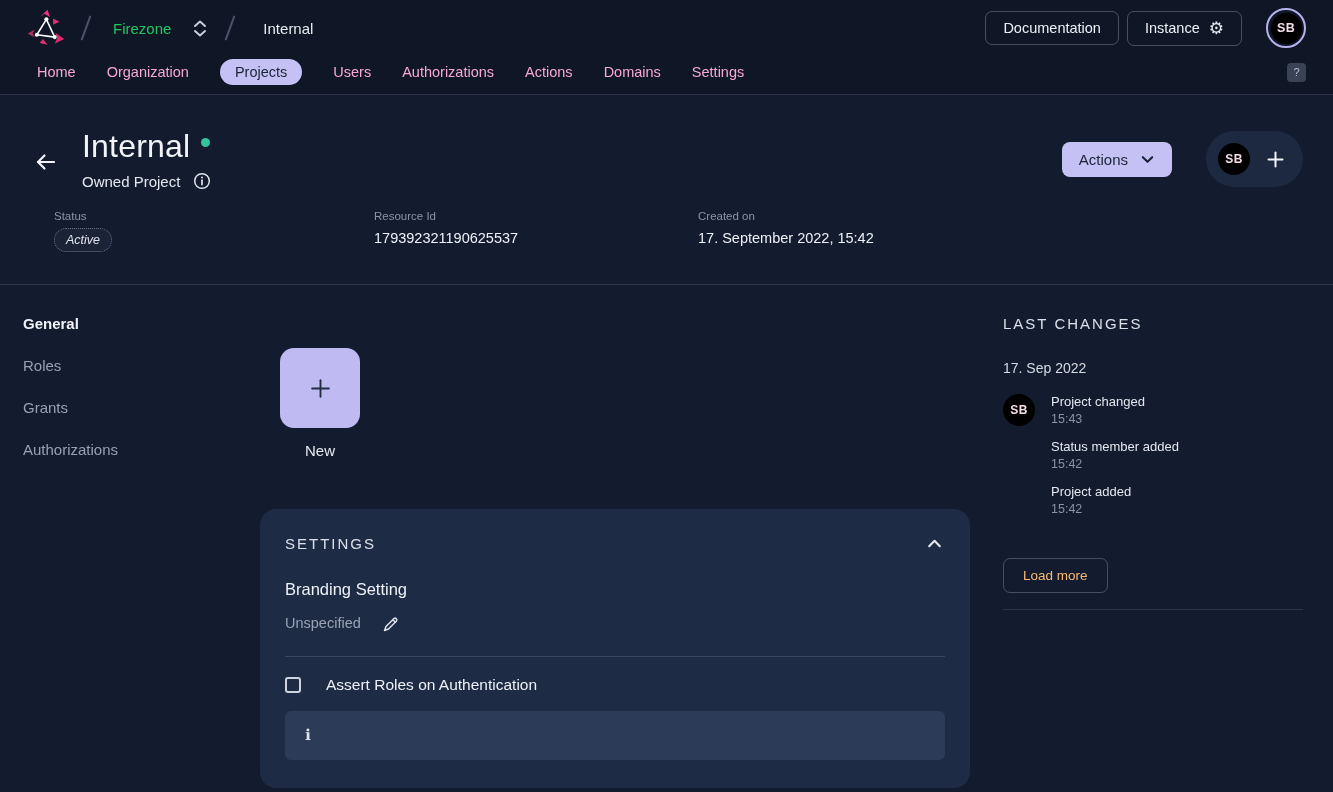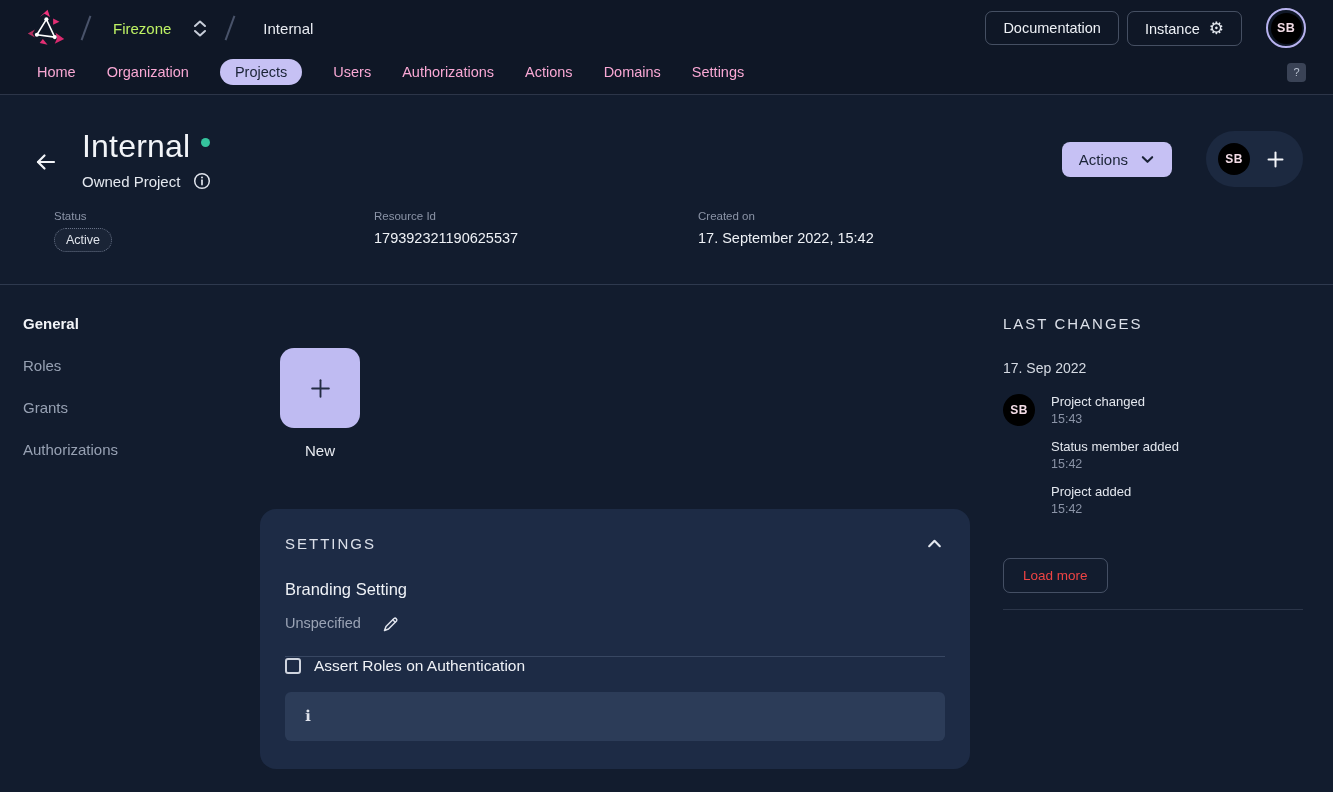--- a/index.html
+++ b/index.html
@@ -11,29 +11,29 @@
     position:relative;
   }
   
   .topbar {
     height:56px; background:#0f1726;
     display:flex; align-items:center; padding:0 27px;
   }
   .logo { width:38px; height:42px; cursor:pointer; flex:0 0 auto; }
   .bc-slash { width:2px; height:26px; background:#49536a; transform:rotate(20deg); margin:0 0 0 20px; }
   .bc-org { display:flex; align-items:center; margin-left:26px; cursor:pointer; }
-  .bc-org-label { font-size:15px; color:#bef264; }
+  .bc-org-label { font-size:15px; color:#22c55e; }
   .sort-icon { margin-left:22px; display:inline-flex; }
   .bc-slash2 { width:2px; height:26px; background:#49536a; transform:rotate(20deg); margin-left:22px; }
   .bc-project { margin-left:32px; font-size:15px; color:#e8ebf1; cursor:pointer; }
   .topbar-spacer { flex:1; }
   .outline-btn {
     background:transparent; border:1px solid rgba(146,157,182,0.42); border-radius:7px;
     color:#eef1f6; font-size:14.5px; font-family:inherit; padding:8px 17px; cursor:pointer;
-    display:inline-flex; align-items:flex-end; gap:9px;
+    display:inline-flex; align-items:center; gap:9px;
   }
   .instance-btn { margin-left:8px; }
   .gear-glyph { font-family:"DejaVu Sans", sans-serif; font-size:17px; line-height:1; color:#e3e7ee; }
   .avatar-ring {
     width:40px; height:40px; border:2px solid #b7b2ee; border-radius:50%;
     display:flex; align-items:center; justify-content:center; margin-left:24px; cursor:pointer;
     background:#0f1726;
   }
   .avatar-ring .avatar-core { width:31px; height:31px; }
   .avatar-core {
@@ -83,21 +83,21 @@
   
   .meta-row { display:flex; padding:20px 0 0 27px; }
   .meta-col { }
   .meta-col.c1 { width:320px; }
   .meta-col.c2 { width:324px; }
   .meta-col.c3 { width:322px; }
   .meta-label { font-size:11.5px; color:#8b94a7; margin-bottom:8px; }
   .meta-value { font-size:14.5px; color:#eef1f6; }
   .status-badge {
     display:inline-block; border:1.5px dotted #677186; border-radius:999px;
-    background:#1a2436; color:#dfe3ea; font-size:12.5px; padding:4px 11px; margin-top:-2px;
+    background:#1a2436; color:#dfe3ea; font-size:12.5px; padding:4px 11px; margin-top:-2px;font-style:italic;
   }
   
   .content { display:flex; padding-top:30px; }
   .side-nav { width:260px; padding-left:23px; flex:0 0 auto; }
   .side-item { font-size:15px; color:#97a1b3; margin-bottom:25px; cursor:pointer; }
   .side-item.active { color:#f2f4f8; font-weight:bold; }
   .main-col { width:710px; flex:0 0 auto; }
   .section-head-row { display:flex; align-items:center; justify-content:space-between; }
   .section-title { font-size:15px; color:#dce0e9; letter-spacing:2px; font-weight:400; }
   .icon-btn { background:none; border:none; cursor:pointer; display:flex; padding:2px; }
@@ -109,21 +109,21 @@
   .new-label { margin-top:14px; font-size:15px; color:#e8ebf1;text-align:right; }
   
   .settings-card {
     margin-top:50px; background:#1d2b45; border-radius:16px; padding:24px 25px 28px 25px;
   }
   .card-head { display:flex; align-items:center; justify-content:space-between; }
   .branding-label { margin-top:26px; font-size:16.5px; color:#eef1f6; }
   .branding-value-row { margin-top:13px; display:flex; align-items:center; gap:18px; }
   .branding-value { font-size:14.5px; color:#9aa3b5; }
   .card-divider { margin-top:22px; border-top:1px solid rgba(130,145,175,0.28); }
-  .checkbox-row { display:flex; align-items:center; cursor:pointer; }
+  .checkbox-row { margin-top:19px; display:flex; align-items:center; cursor:pointer;gap:12px; }
   .checkbox {
     width:16px; height:16px; border:2px solid #cfd4de; border-radius:3px; background:transparent; flex:0 0 auto;
   }
   .checkbox-label { margin-left:13px; font-size:15.5px; color:#eef1f6; }
   .info-box {
     margin-top:17px; background:#2c3c58; border-radius:6px; display:flex;
     padding:13px 20px 13px 0; align-items:flex-start;
   }
   .info-glyph {
     width:46px; text-align:center; font-family:"DejaVu Sans", sans-serif;
@@ -133,21 +133,21 @@
   
   .right-col { margin-left:33px; width:300px; flex:0 0 auto; }
   .lc-date { margin-top:27px; font-size:14px; color:#d5dae3; }
   .lc-events { margin-top:18px; display:flex; }
   .lc-events .avatar-core { width:32px; height:32px; font-size:12px; flex:0 0 auto; }
   .lc-list { margin-left:16px; }
   .lc-event-label { font-size:13px; color:#e3e7ee; margin-bottom:3px; }
   .lc-event-time { font-size:12.5px; color:#8a93a6; margin-bottom:13px; }
   .load-more-btn {
     margin-top:29px; background:transparent; border:1px solid rgba(146,157,182,0.4);
-    border-radius:7px; color:#ef4444; font-size:13.5px; font-family:inherit;
+    border-radius:7px; color:#fdba74; font-size:13.5px; font-family:inherit;
     padding:9px 19px; cursor:pointer;
   }
   .right-divider { margin-top:16px; border-top:1px solid rgba(130,145,175,0.22); }
 </style>
 </head>
 <body>
 
 <header class="topbar">
   <svg class="logo" viewBox="0 0 48 48">
     <polygon points="16,10 26,1 29,10 22,6" fill="#f0327c"></polygon>

